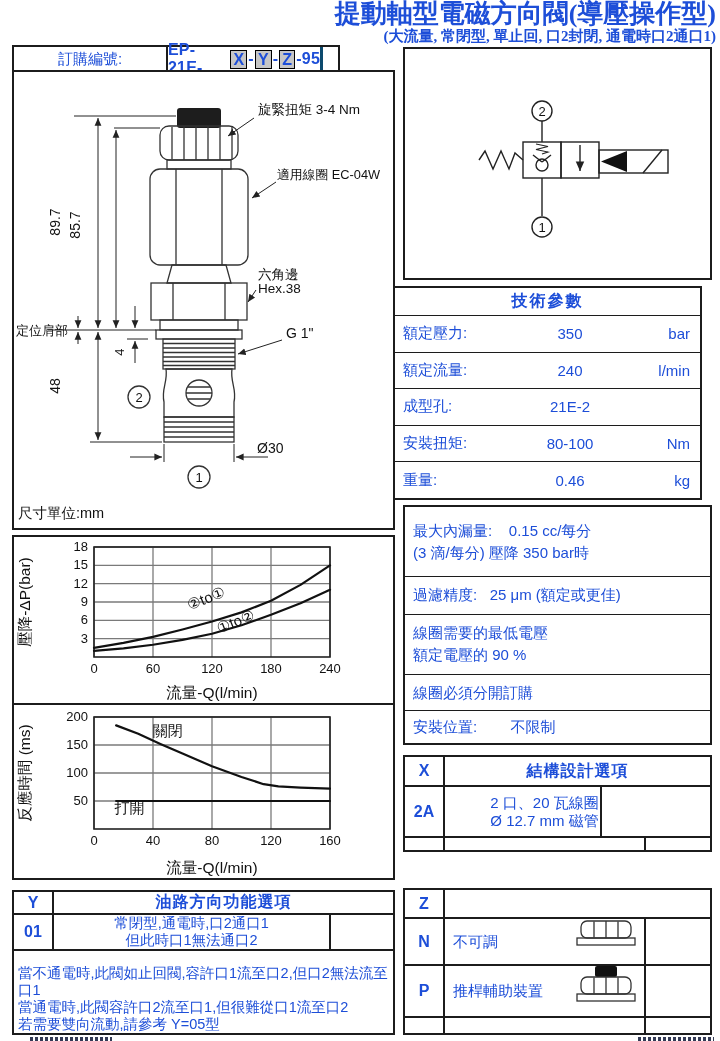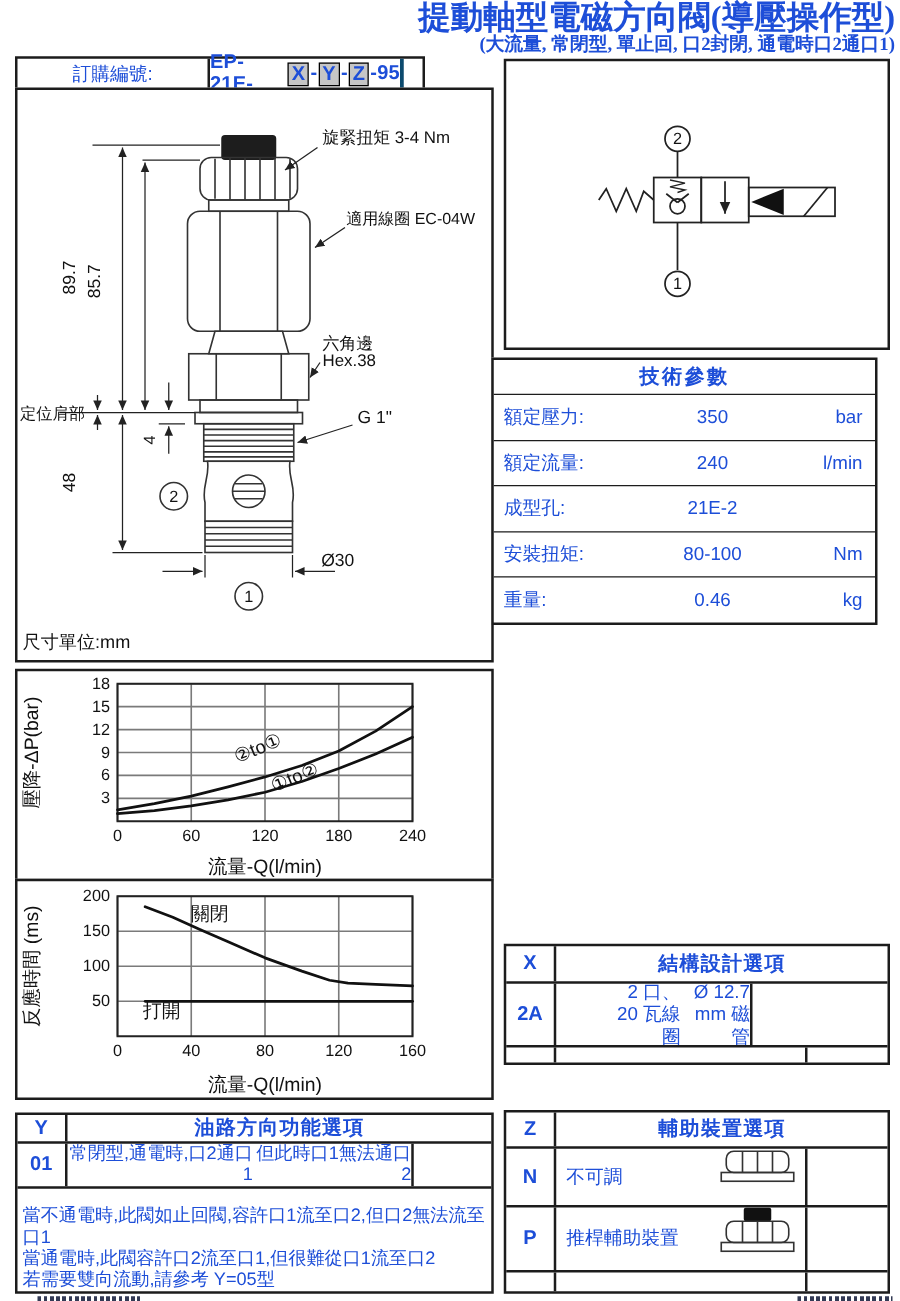--- a/index.html
+++ b/index.html
@@ -49,21 +49,21 @@
   .misc-r1{height:62px;} .misc-r2{height:28px;} .misc-r3{height:52px;} .misc-r4{height:26px;} .misc-r5{flex:1;}
 
   
   .tbl-header{display:flex;align-items:stretch;border-bottom:2px solid #1c1c1c;}
   .tbl-row{display:flex;align-items:stretch;}
   .tbl-row + .tbl-row{border-top:2px solid #1c1c1c;}
   .code-cell{width:38px;display:flex;align-items:center;justify-content:center;
       font-weight:bold;font-size:16px;border-right:2px solid #1c1c1c;}
   .title-cell{flex:1;display:flex;align-items:center;justify-content:center;
       font-weight:bold;font-size:16px;letter-spacing:1px;}
-  .content-cell{flex:1;display:flex;align-items:center;justify-content:center;
+  .content-cell{flex:1;display:flex;flex-direction:column;align-items:center;justify-content:center;
       font-size:15px;line-height:18px;border-right:2px solid #1c1c1c;text-align:right;}
   .content-left{align-items:flex-start;flex-direction:row;justify-content:space-between;padding-left:8px;text-align:left;}
   .end-cell{width:64px;}
   .y-end{width:62px;}
   #x-box .tbl-header{height:28px;} #x-box .x-row{height:49px;gap:44px;} #x-box .stub{flex:1;}
   #z-box .tbl-header{height:27px;} #z-box .z-row-n{height:45px;} #z-box .z-row-p{height:50px;} #z-box .stub{flex:1;}
   #y-box .tbl-header{height:28px;} #y-box .y-row{height:37px;}
   .y-notes{flex:1;border-top:2px solid #1c1c1c;padding:14px 4px;font-size:14.5px;line-height:17px;}
   .nut-wrap{display:flex;align-items:center;padding-right:6px;}
 
@@ -230,20 +230,39 @@
       <span class="t-value">80-100</span>
       <span class="t-unit">Nm</span>
     </div>
     <div class="tech-row">
       <span class="t-label">重量:</span>
       <span class="t-value">0.46</span>
       <span class="t-unit">kg</span>
     </div>
   </div>
 
+  <div class="box" id="misc-box">
+    <div class="misc-row misc-r1">
+      <div class="misc-line">最大內漏量:    0.15 cc/每分</div>
+      <div class="misc-line">(3 滴/每分) 壓降 350 bar時</div>
+    </div>
+    <div class="misc-row misc-r2">
+      <div class="misc-line">過濾精度:   25 μm (額定或更佳)</div>
+    </div>
+    <div class="misc-row misc-r3">
+      <div class="misc-line">線圈需要的最低電壓</div>
+      <div class="misc-line">額定電壓的 90 %</div>
+    </div>
+    <div class="misc-row misc-r4">
+      <div class="misc-line">線圈必須分開訂購</div>
+    </div>
+    <div class="misc-row misc-r5">
+      <div class="misc-line">安裝位置:        不限制</div>
+    </div>
+  </div>
 
   <div class="box" id="chart1-box">
     <svg id="chart1" width="379" height="166" viewBox="0 0 379 166">
         <line x1="80" y1="10" x2="80" y2="120" stroke="#7a7a7a" stroke-width="1.3"></line>
         <line x1="139" y1="10" x2="139" y2="120" stroke="#7a7a7a" stroke-width="1.3"></line>
         <line x1="198" y1="10" x2="198" y2="120" stroke="#7a7a7a" stroke-width="1.3"></line>
         <line x1="257" y1="10" x2="257" y2="120" stroke="#7a7a7a" stroke-width="1.3"></line>
         <line x1="316" y1="10" x2="316" y2="120" stroke="#7a7a7a" stroke-width="1.3"></line>
         <line x1="80" y1="101.66666666666667" x2="316" y2="101.66666666666667" stroke="#7a7a7a" stroke-width="1.3"></line>
         <line x1="80" y1="83.33333333333334" x2="316" y2="83.33333333333334" stroke="#7a7a7a" stroke-width="1.3"></line>
@@ -338,21 +357,20 @@
     <div class="y-notes">
       <div>當不通電時,此閥如止回閥,容許口1流至口2,但口2無法流至口1</div>
       <div>當通電時,此閥容許口2流至口1,但很難從口1流至口2</div>
       <div>若需要雙向流動,請參考 Y=05型</div>
     </div>
   </div>
 
   <div class="box" id="z-box">
     <div class="tbl-header">
       <div class="code-cell">Z</div>
-      <div class="title-cell">輔助裝置選項</div>
     </div>
     <div class="tbl-row z-row-n">
       <div class="code-cell">N</div>
       <div class="content-cell content-left">
         <span style="align-self:center;">不可調</span>
         <span class="nut-wrap">
           <svg width="64" height="28" viewBox="0 0 64 28">
             <g stroke="#333" stroke-width="1.3" fill="none">
               <rect x="7" y="2" width="50" height="17" rx="6"></rect>
               <path d="M20,2.5 V18.5 M32,2 V19 M44,2.5 V18.5"></path>

